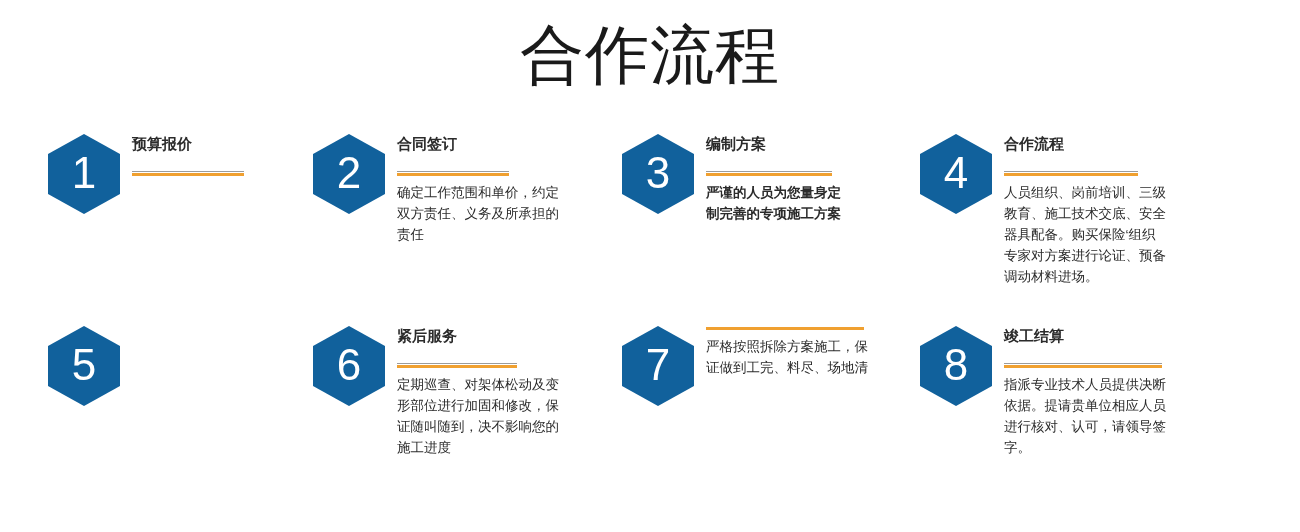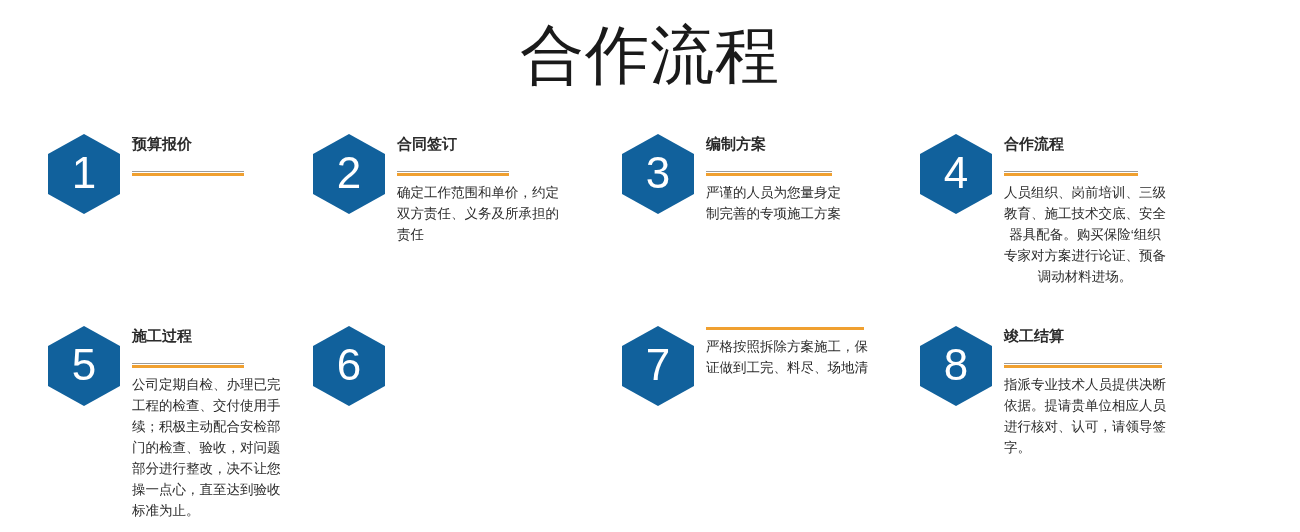--- a/index.html
+++ b/index.html
@@ -113,22 +113,22 @@
   }
 
   
   .w-112 { width: 112px; }
   .w-120 { width: 120px; }
   .w-126 { width: 126px; }
   .w-134 { width: 134px; }
   .w-158 { width: 158px; }
 
   .d-w-150 { width: 152px; }
-  .d-w-135 { width: 136px; }
-  .d-w-160 { width: 162px; text-align: center; }
+  .d-w-135 { width: 136px; font-weight: bold; }
+  .d-w-160 { width: 162px; }
   .d-w-165 { width: 168px; }
   .d-w-170 { width: 172px; }
 
   .row-2 { margin-top: 12px; }
 </style>
 </head>
 <body>
 
 <div class="page-title">合作流程</div>
 
@@ -195,33 +195,33 @@
 
   <div class="row row-2">
 
     <div class="step step-col-1">
       <div class="hex">
         <svg class="hex-shape" viewBox="0 0 72 80">
           <polygon points="36,0 72,20 72,60 36,80 0,60 0,20" fill="#11619c"></polygon>
         </svg>
         <div class="hex-num">5</div>
       </div>
-      <div class="step-body">
-        <div class="step-title w-112">施工过程</div>
-        <div class="title-rule w-112" style="background: rgb(240, 160, 48);"></div>
-        <div class="step-desc d-w-150">公司定期自检、办理已完工程的检查、交付使用手续；积极主动配合安检部门的检查、验收，对问题部分进行整改，决不让您操一点心，直至达到验收标准为止。</div>
-      </div>
     </div>
 
     <div class="step step-col-2">
       <div class="hex">
         <svg class="hex-shape" viewBox="0 0 72 80">
           <polygon points="36,0 72,20 72,60 36,80 0,60 0,20" fill="#11619c"></polygon>
         </svg>
         <div class="hex-num">6</div>
+      </div>
+      <div class="step-body">
+        <div class="step-title w-120">紧后服务</div>
+        <div class="title-rule w-120" style="background: rgb(240, 160, 48);"></div>
+        <div class="step-desc d-w-170">定期巡查、对架体松动及变形部位进行加固和修改，保证随叫随到，决不影响您的施工进度</div>
       </div>
     </div>
 
     <div class="step step-col-3">
       <div class="hex">
         <svg class="hex-shape" viewBox="0 0 72 80">
           <polygon points="36,0 72,20 72,60 36,80 0,60 0,20" fill="#11619c"></polygon>
         </svg>
         <div class="hex-num">7</div>
       </div>

